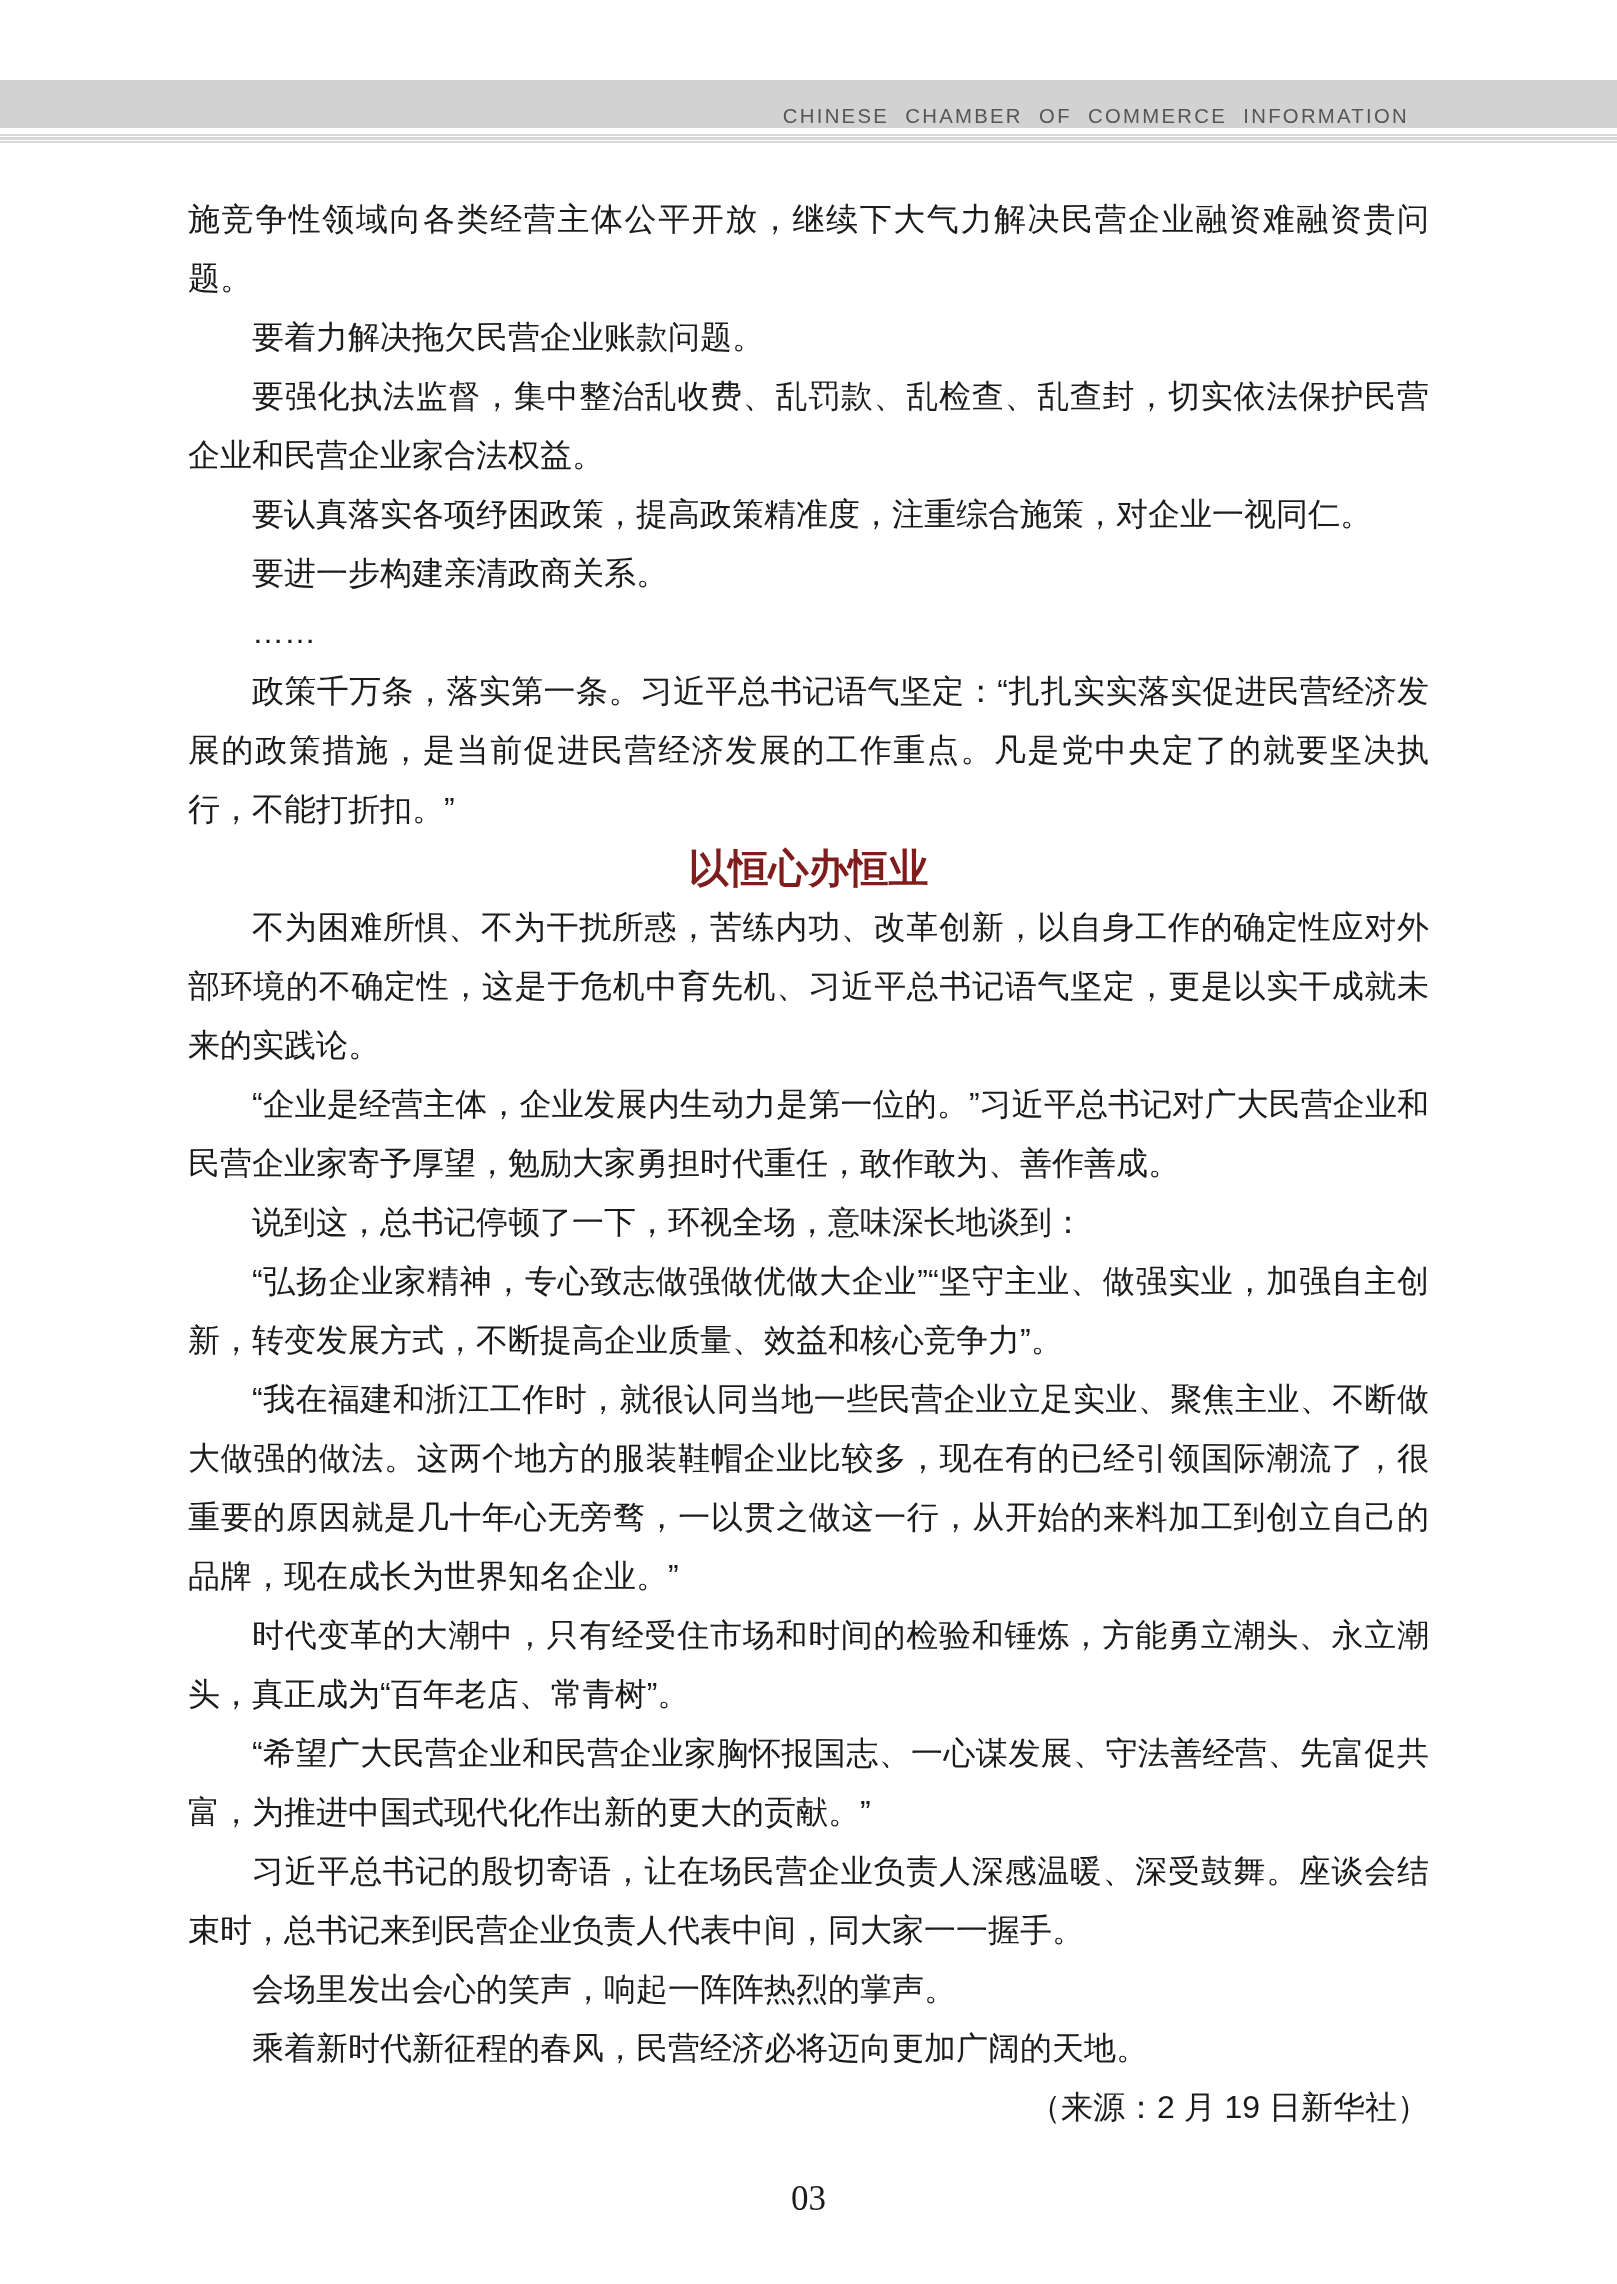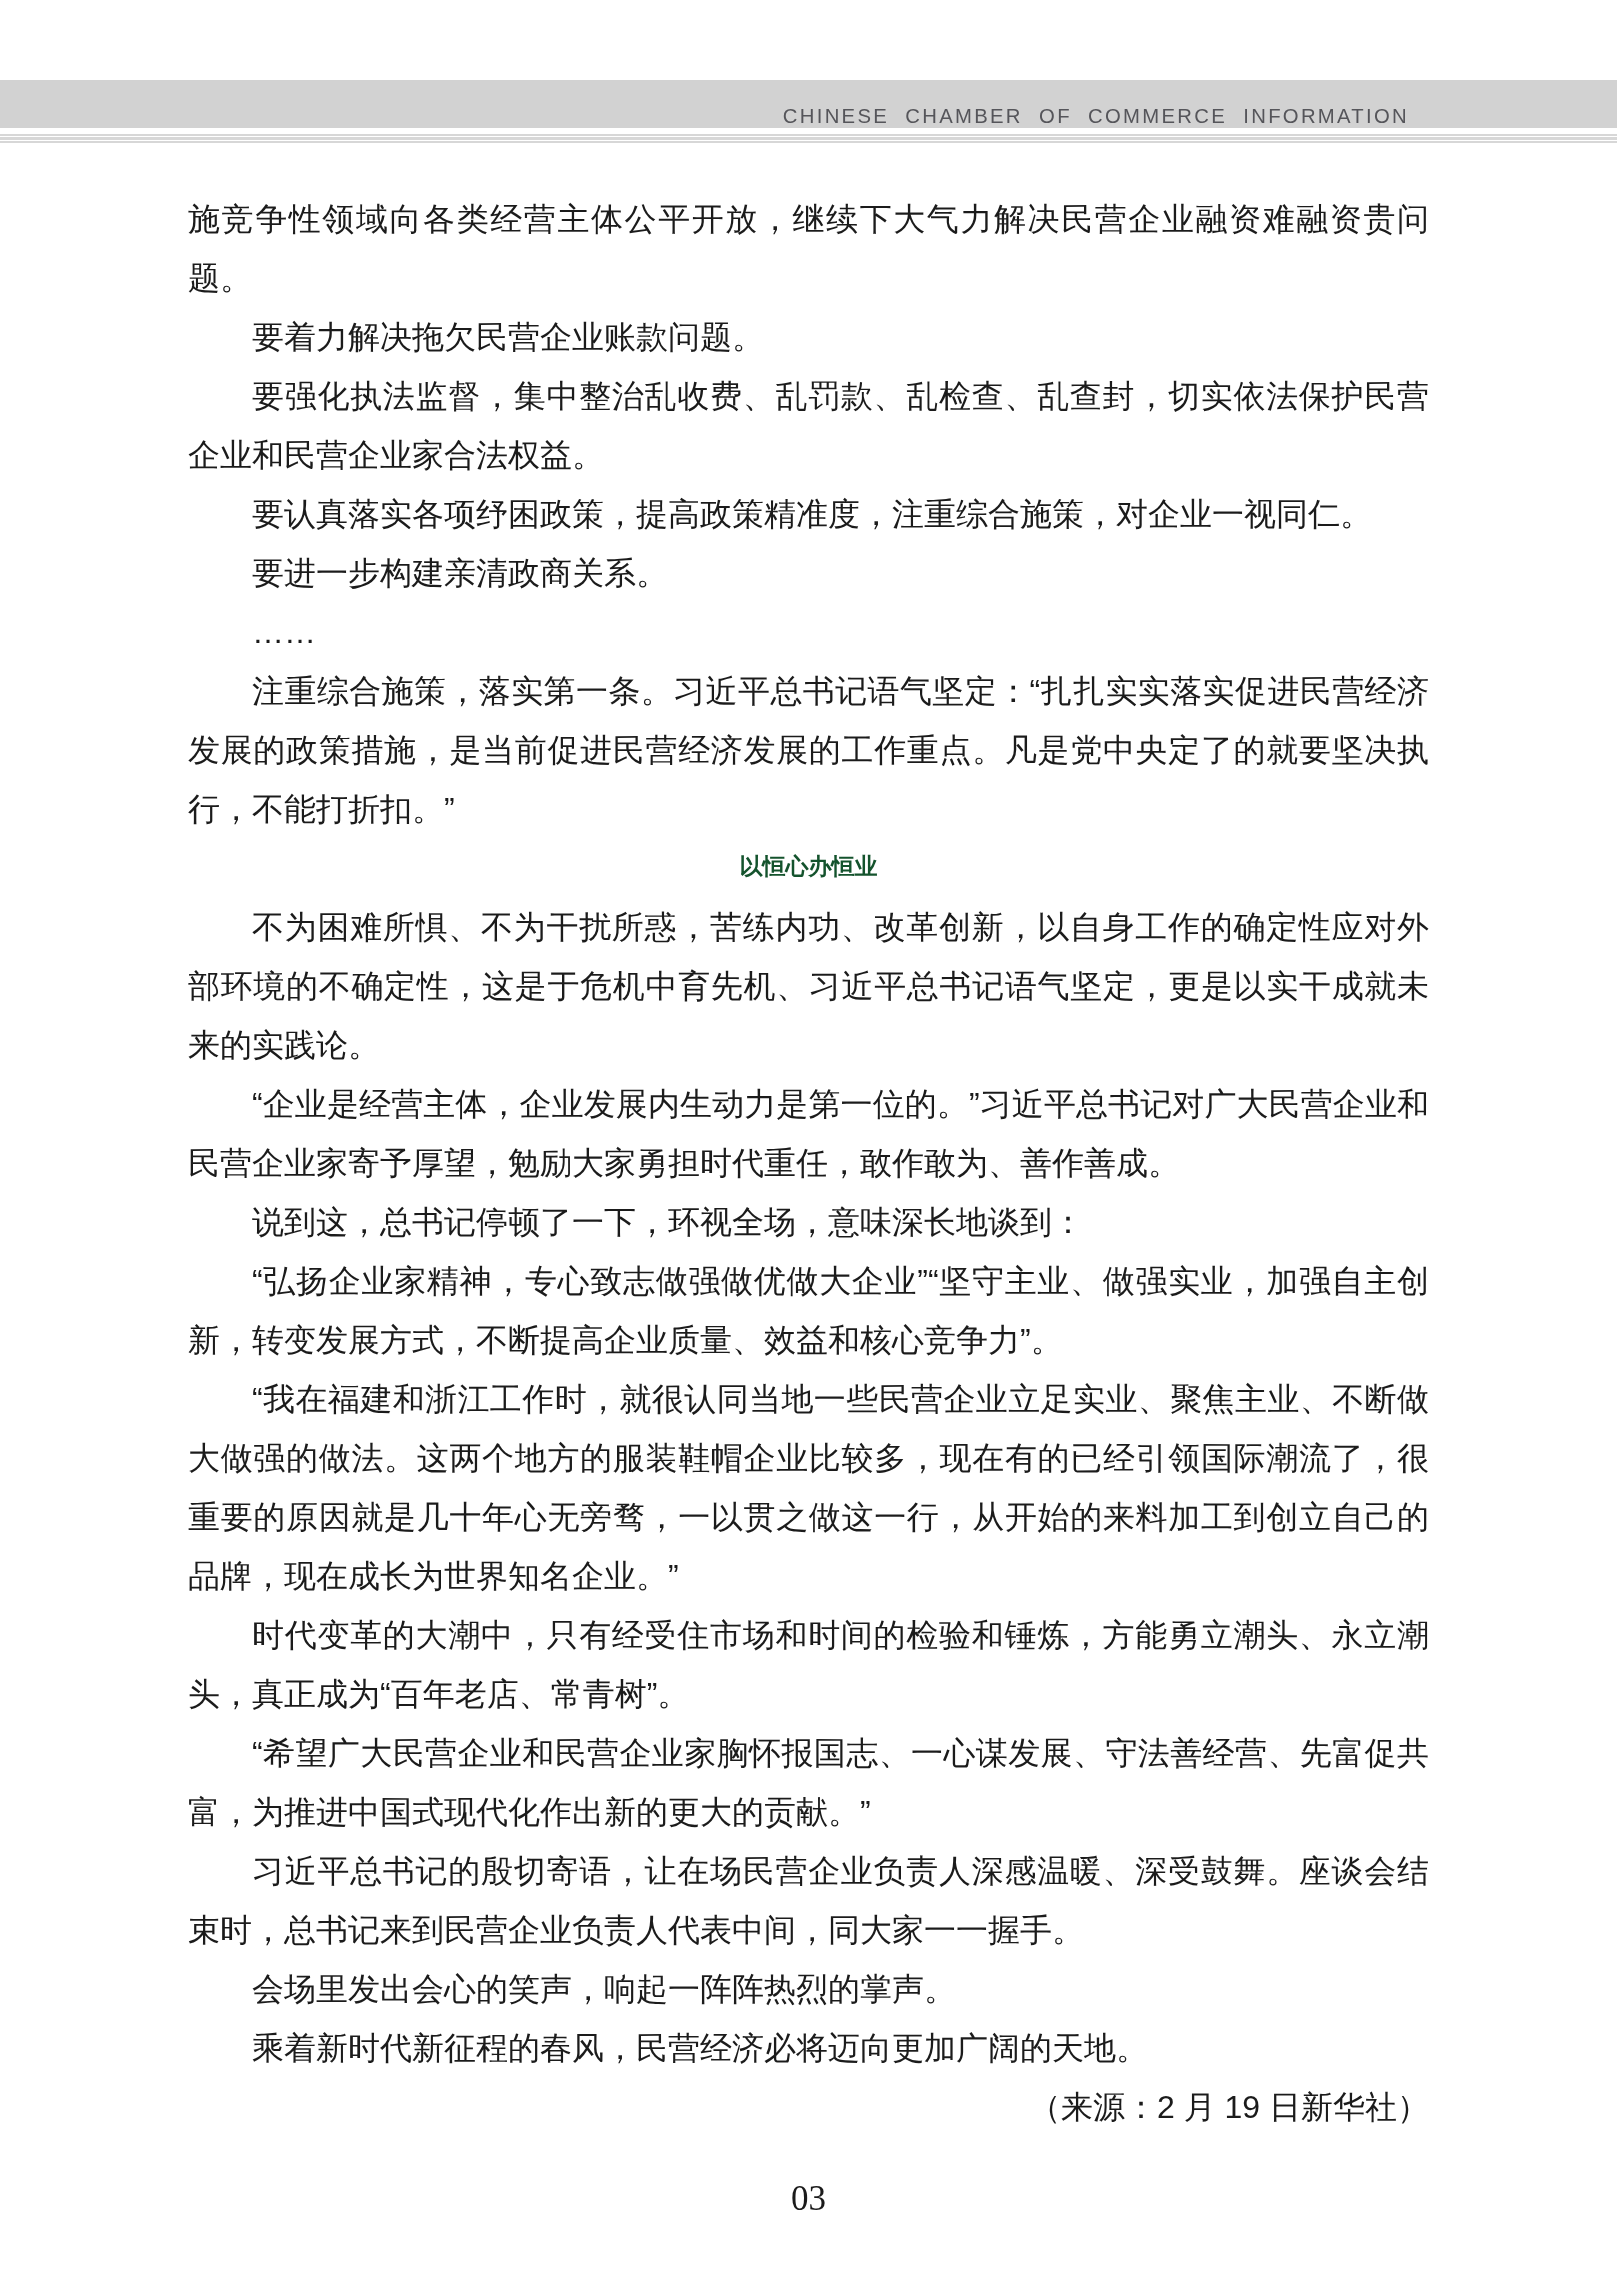--- a/index.html
+++ b/index.html
@@ -57,25 +57,24 @@
     font-size: 32px;
     line-height: 59px;
     text-align: justify;
   }
   .para { margin: 0; text-indent: 2em; }
   .para.flush { text-indent: 0; }
   .heading {
     margin: 0;
     text-indent: 0;
     text-align: center;
-    font-size: 23px;
+    font-size: 40px;
     font-weight: bold;
     line-height: 59px;
-    color: #14532d;
-    font-family: Liberation Mono, monospace;
+    color: #7f1d1d;
   }
   .source {
     margin: 0;
     text-indent: 0;
     text-align: right;
     margin-top: 0;
   }
 
   
   .page-num {
@@ -99,21 +98,21 @@
   </div>
   <div class="header-stripes"></div>
 
   <div class="content">
     <p class="para flush">施竞争性领域向各类经营主体公平开放，继续下大气力解决民营企业融资难融资贵问题。</p>
     <p class="para">要着力解决拖欠民营企业账款问题。</p>
     <p class="para">要强化执法监督，集中整治乱收费、乱罚款、乱检查、乱查封，切实依法保护民营企业和民营企业家合法权益。</p>
     <p class="para">要认真落实各项纾困政策，提高政策精准度，注重综合施策，对企业一视同仁。</p>
     <p class="para">要进一步构建亲清政商关系。</p>
     <p class="para">……</p>
-    <p class="para">注重综合施策，落实第一条。习近平总书记语气坚定：“扎扎实实落实促进民营经济发展的政策措施，是当前促进民营经济发展的工作重点。凡是党中央定了的就要坚决执行，不能打折扣。”</p>
+    <p class="para">政策千万条，落实第一条。习近平总书记语气坚定：“扎扎实实落实促进民营经济发展的政策措施，是当前促进民营经济发展的工作重点。凡是党中央定了的就要坚决执行，不能打折扣。”</p>
 
     <h2 class="heading">以恒心办恒业</h2>
 
     <p class="para">不为困难所惧、不为干扰所惑，苦练内功、改革创新，以自身工作的确定性应对外部环境的不确定性，这是于危机中育先机、习近平总书记语气坚定，更是以实干成就未来的实践论。</p>
     <p class="para">“企业是经营主体，企业发展内生动力是第一位的。”习近平总书记对广大民营企业和民营企业家寄予厚望，勉励大家勇担时代重任，敢作敢为、善作善成。</p>
     <p class="para">说到这，总书记停顿了一下，环视全场，意味深长地谈到：</p>
     <p class="para">“弘扬企业家精神，专心致志做强做优做大企业”“坚守主业、做强实业，加强自主创新，转变发展方式，不断提高企业质量、效益和核心竞争力”。</p>
     <p class="para">“我在福建和浙江工作时，就很认同当地一些民营企业立足实业、聚焦主业、不断做大做强的做法。这两个地方的服装鞋帽企业比较多，现在有的已经引领国际潮流了，很重要的原因就是几十年心无旁骛，一以贯之做这一行，从开始的来料加工到创立自己的品牌，现在成长为世界知名企业。”</p>
     <p class="para">时代变革的大潮中，只有经受住市场和时间的检验和锤炼，方能勇立潮头、永立潮头，真正成为“百年老店、常青树”。</p>
     <p class="para">“希望广大民营企业和民营企业家胸怀报国志、一心谋发展、守法善经营、先富促共富，为推进中国式现代化作出新的更大的贡献。”</p>

